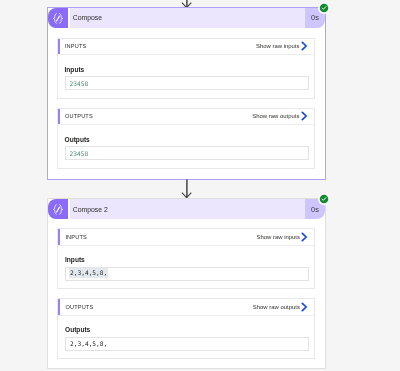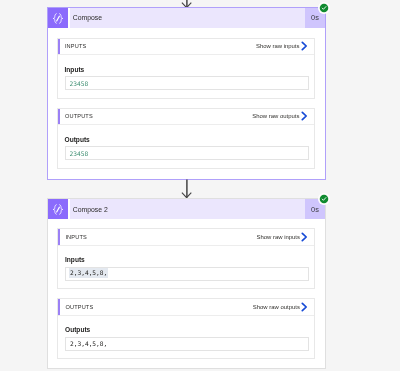--- a/index.html
+++ b/index.html
@@ -8,21 +8,21 @@
     background:#f5f5f5;
     font-family:"Liberation Sans", sans-serif;
   }
   .canvas{position:relative;width:400px;height:371px;background:#f5f5f5;}
 
   
   .card{position:absolute;background:#ffffff;box-sizing:border-box;}
   .card.selected{border:1.5px solid #b0a0fa;}
   .card.plain{border:1px solid #dfdfdf;}
 
-  .card-head{display:flex;align-items:stretch;height:20px;background:#ffffff;overflow:hidden;}
+  .card-head{display:flex;align-items:stretch;height:20px;background:#ffffff;overflow:hidden;border-radius:8px;}
   .card-icon{width:20px;flex:0 0 20px;background:#8b6bfc;display:flex;align-items:center;justify-content:center;padding-top:1.4px;box-sizing:border-box;margin-right:1.5px;}
   .card-title{flex:1 1 auto;display:flex;align-items:center;padding-left:3.3px;font-size:6.85px;color:#2b2a29;background:#ebe6fd;}
   .card-dur{flex:0 0 20px;display:flex;align-items:center;justify-content:center;background:#cfc5fd;font-size:7.4px;color:#3b3a42;}
 
   .status-badge{position:absolute;width:9px;height:9px;border-radius:50%;background:#ffffff;display:flex;align-items:center;justify-content:center;}
   .status-badge svg{display:block;}
 
   
   .panel{position:absolute;background:#ffffff;border:0.6px solid #e8e8e8;box-sizing:border-box;}
   .panel-head{position:relative;display:flex;align-items:center;height:15.6px;border-bottom:0.6px solid #ededed;}

